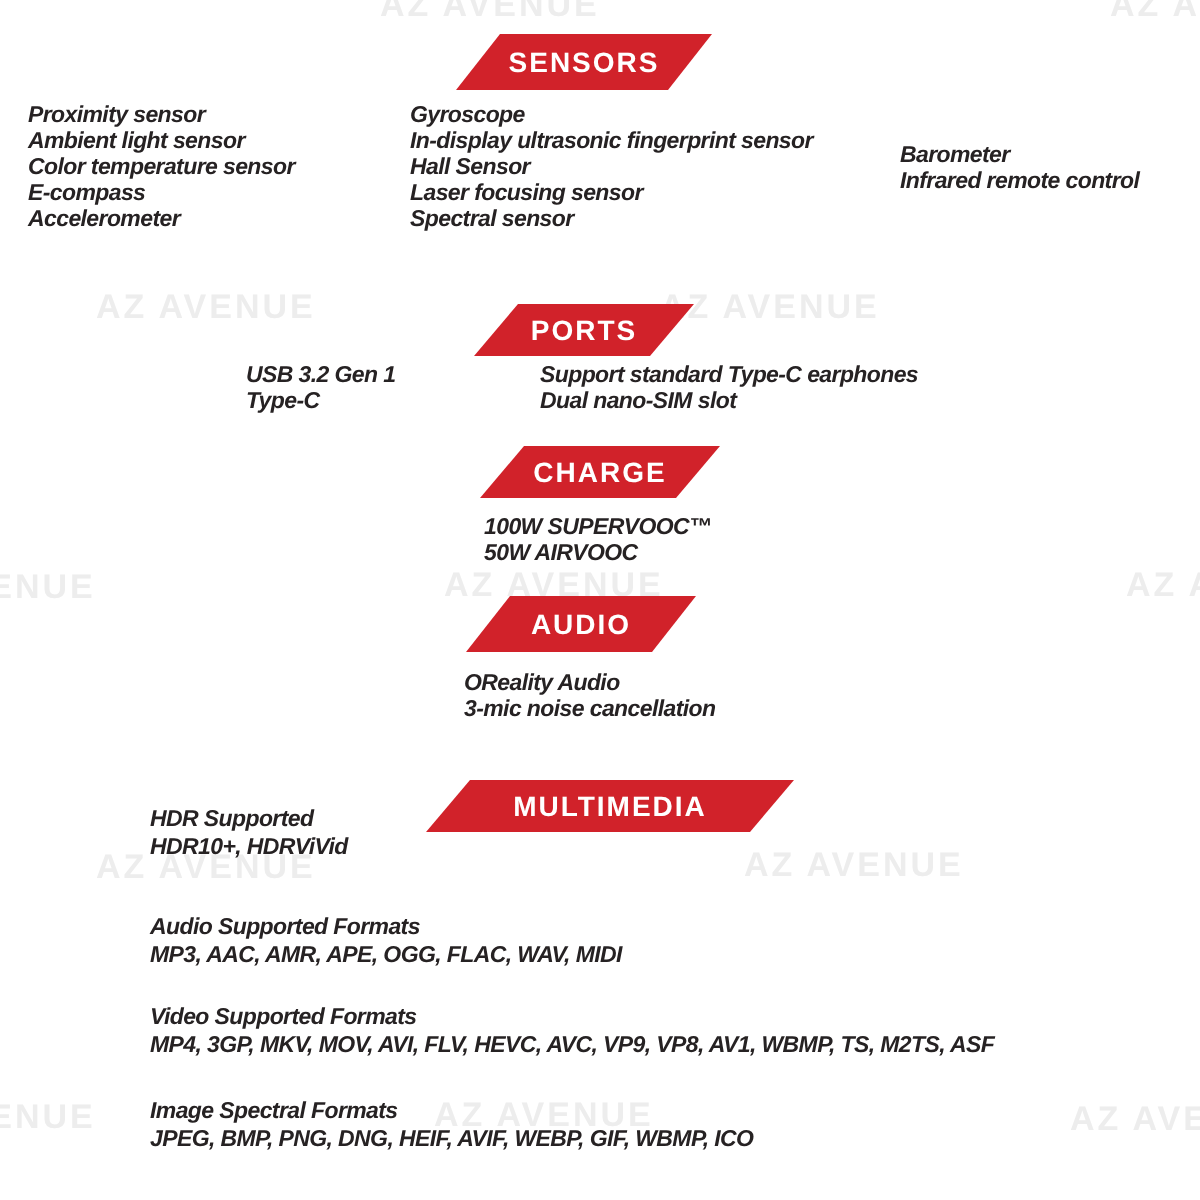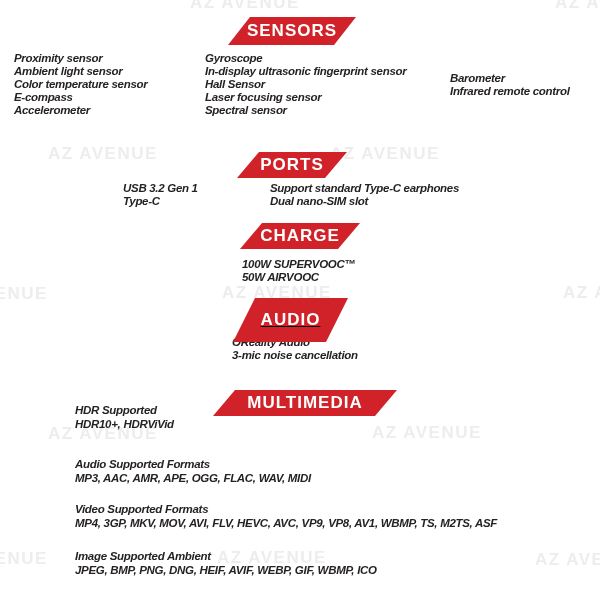--- a/index.html
+++ b/index.html
@@ -12,27 +12,27 @@
     position:absolute;font-weight:bold;font-size:17px;letter-spacing:1.5px;
     color:#ededed;white-space:nowrap;z-index:0;user-select:none;
   }
   
   .banner{
     position:absolute;z-index:2;background:#d1222a;
     clip-path:polygon(22px 0, 100% 0, calc(100% - 22px) 100%, 0 100%);
     display:flex;align-items:center;justify-content:center;
   }
   .banner .blabel{
-    color:#ffffff;font-weight:bold;font-size:17px;letter-spacing:1px;
+    color:#ffffff;font-weight:bold;font-size:14px;letter-spacing:1px;
     font-style:normal;white-space:nowrap;
   }
   .banner-sensors   {left:228px;top:17px; width:128px;height:28px;}
   .banner-ports     {left:237px;top:152px;width:110px;height:26px;}
   .banner-charge    {left:240px;top:223px;width:120px;height:26px;}
-  .banner-audio     {left:233px;top:298px;width:115px;height:44px;text-decoration:underline;}
+  .banner-audio     {left:233px;top:298px;width:115px;height:28px;}
   .banner-multimedia{left:213px;top:390px;width:184px;height:26px;align-items:center;}
   
   .spec{
     position:absolute;z-index:1;font-style:italic;font-weight:bold;
     font-size:11.5px;line-height:13px;color:#262223;letter-spacing:-0.3px;
     white-space:nowrap;
   }
   .sensors-col1{left:14px; top:52px;}
   .sensors-col2{left:205px;top:52px;}
   .sensors-col3{left:450px;top:52px;margin-top:20px;}
@@ -123,17 +123,17 @@
   </div>
   <div class="spec mm-group mm-audio">
     <div>Audio Supported Formats</div>
     <div>MP3, AAC, AMR, APE, OGG, FLAC, WAV, MIDI</div>
   </div>
   <div class="spec mm-group mm-video">
     <div>Video Supported Formats</div>
     <div>MP4, 3GP, MKV, MOV, AVI, FLV, HEVC, AVC, VP9, VP8, AV1, WBMP, TS, M2TS, ASF</div>
   </div>
   <div class="spec mm-group mm-image">
-    <div>Image Supported Ambient</div>
+    <div>Image Spectral Formats</div>
     <div>JPEG, BMP, PNG, DNG, HEIF, AVIF, WEBP, GIF, WBMP, ICO</div>
   </div>
 
 </div>
 
 </body></html>

